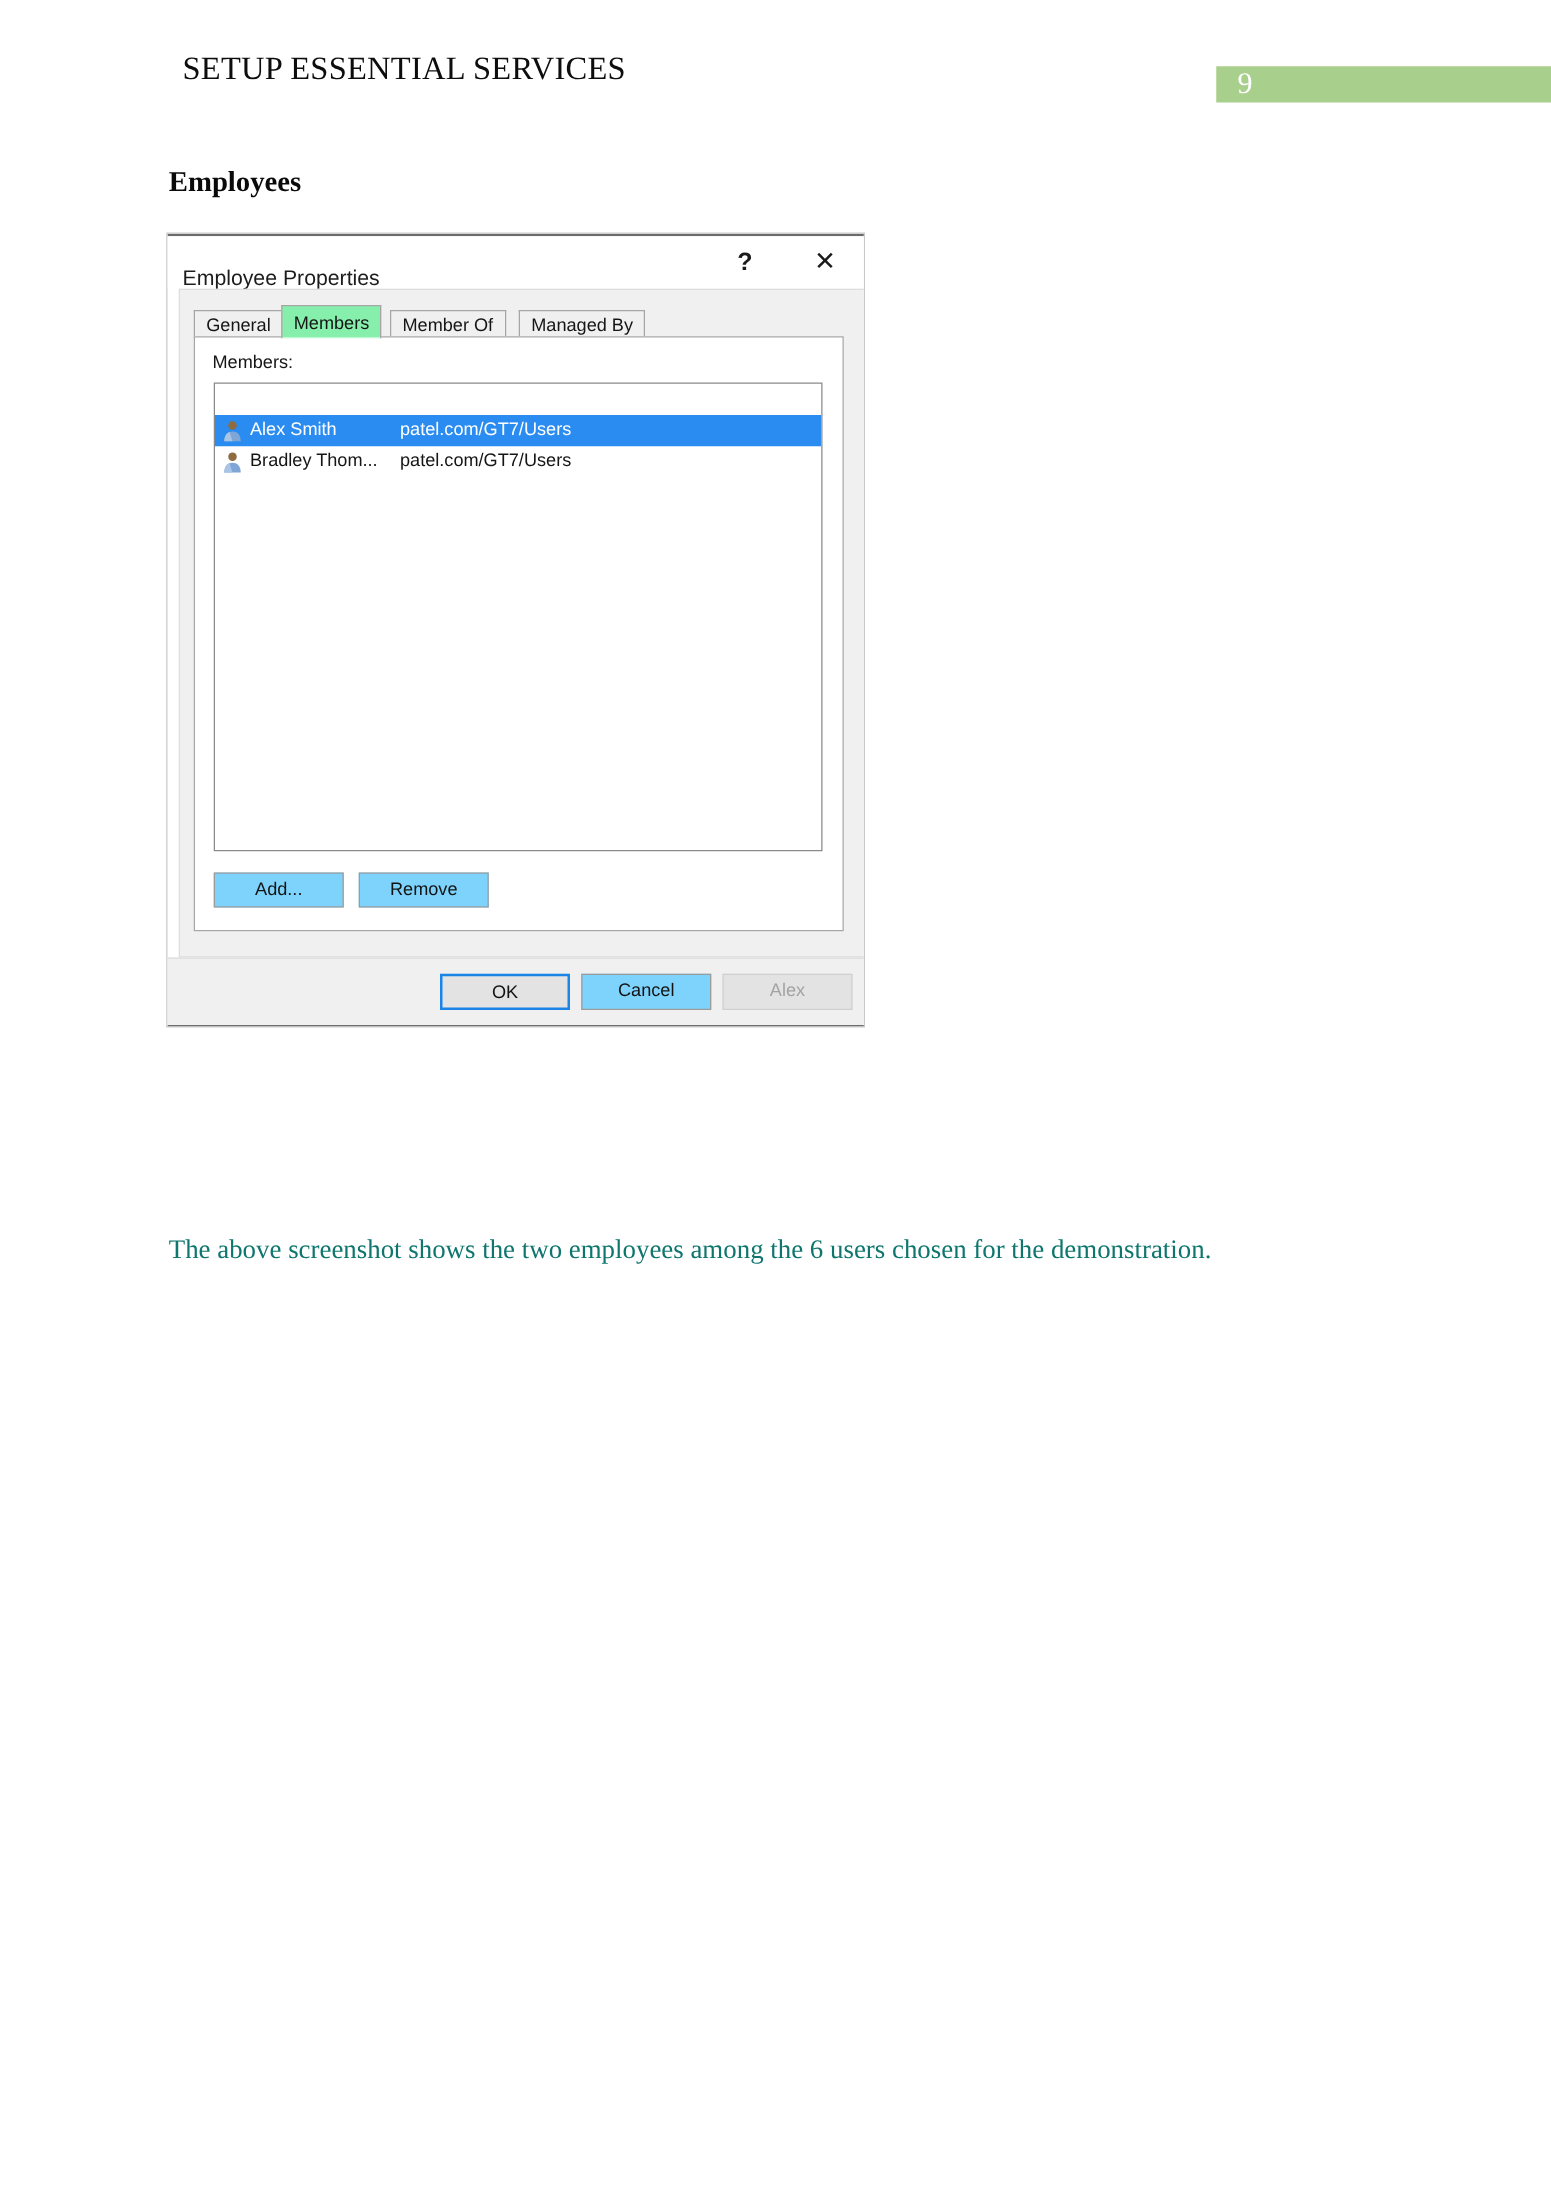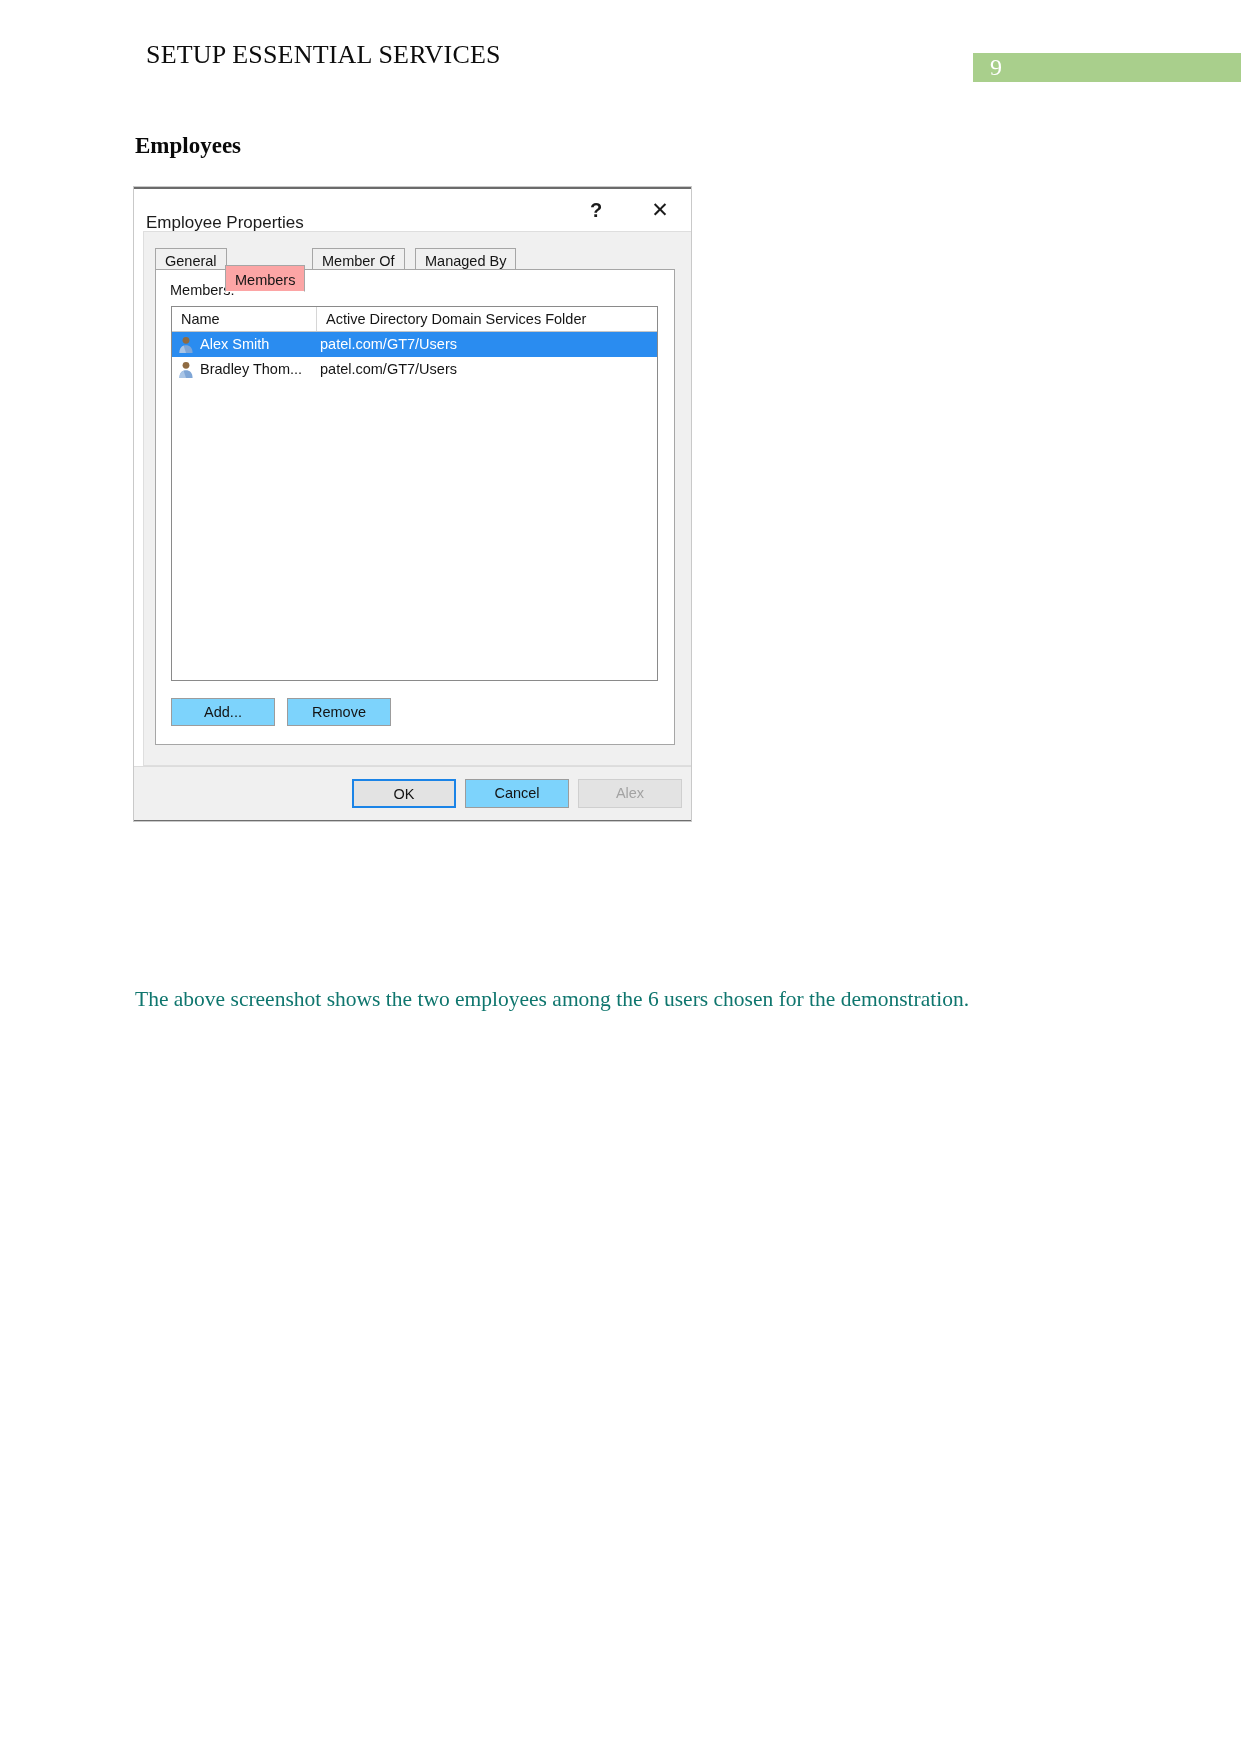--- a/index.html
+++ b/index.html
@@ -143,26 +143,25 @@
     font-size: 14.5px;
     color: #151515;
     padding: 2px 9px 0 9px;
     font-family: "Liberation Sans", sans-serif;
     line-height: 20px;
     white-space: nowrap;
   }
   .tab.active {
     top: 0px;
     height: 27px;
-    background: #fca5a5;
+    background: #86efac;
     border: 1px solid #a6a6a6;
     border-bottom: 1px solid #ffffff;
     z-index: 3;
     line-height: 24px;
-    margin-top: 21px;
   }
   .tab-general  { left: 0px; }
   .tab-members  { left: 70px; }
   .tab-memberof { left: 157px; }
   .tab-managedby{ left: 260px; }
 
   
   .tabpage {
     position: absolute;
     left: 11px;
@@ -379,24 +378,20 @@
       <div class="tab tab-members active">Members</div>
       <div class="tab tab-memberof">Member Of</div>
       <div class="tab tab-managedby">Managed By</div>
     </div>
 
     <div class="tabpage">
 
       <div class="members-label">Members:</div>
 
       <div class="listview">
-        <div class="lv-header">
-          <div class="lv-col col-name">Name</div>
-          <div class="lv-col col-folder">Active Directory Domain Services Folder</div>
-        </div>
 
         <div class="lv-rows">
 
           <div class="lv-row selected">
             <span class="lv-icon">
               <svg width="18" height="19" viewBox="0 0 18 19">
                 <circle cx="9" cy="5.3" r="3.4" fill="#8f6b42"></circle>
                 <path d="M2.4 18 C2.4 12.6 5.4 10.2 9 10.2 C12.6 10.2 15.6 12.6 15.6 18 Z" fill="#7fa6d6"></path>
                 <path d="M2.4 18 C2.4 13.8 4.4 11.4 6.6 10.6 L9 18 Z" fill="#a9c5e6"></path>
               </svg>

